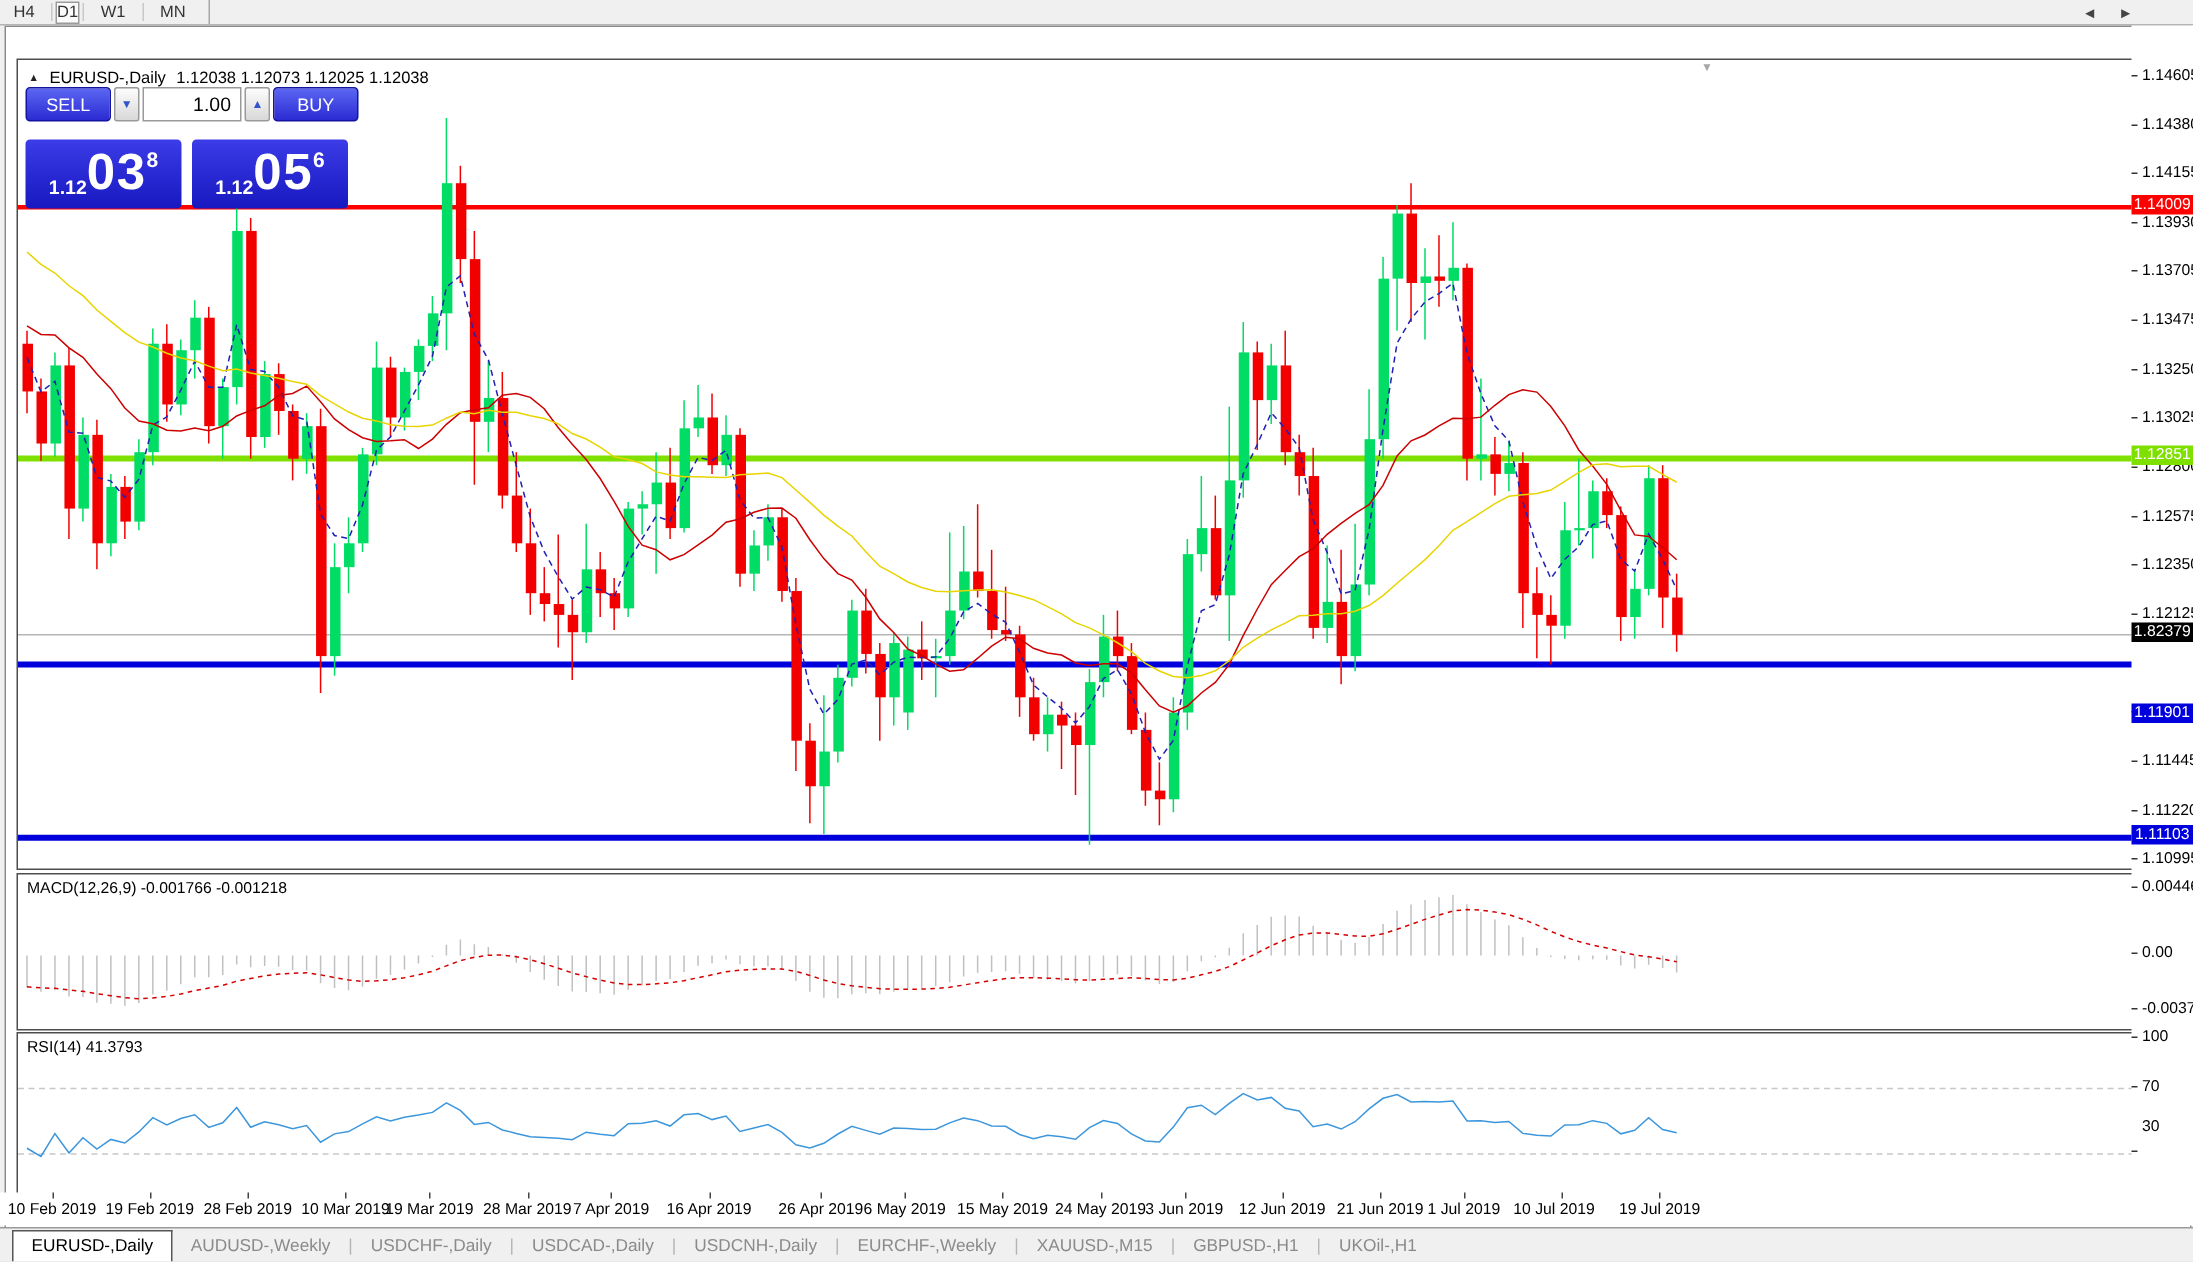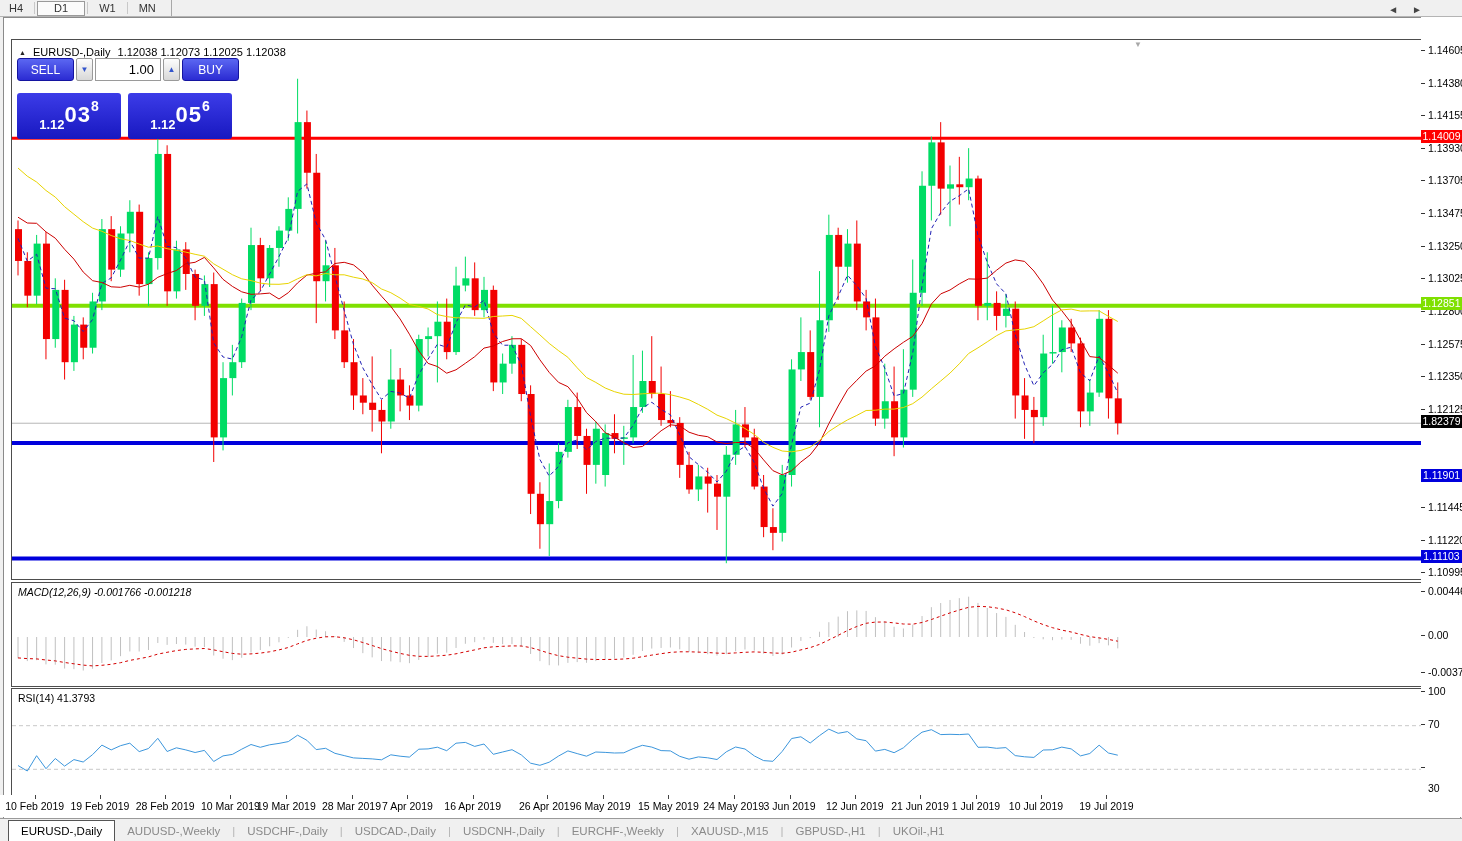--- a/index.html
+++ b/index.html
@@ -2,30 +2,30 @@
 <html><head>
 <meta charset="utf-8">
 <style>
   html,body{margin:0;padding:0;background:#d8d8d8;}
   .app{position:relative;width:1462px;height:841px;background:#f0f0f0;overflow:hidden;
        font-family:"Liberation Sans",sans-serif;-webkit-font-smoothing:none;}
   
   .topbar{position:absolute;left:0;top:0;width:1462px;height:16px;background:#f0f0f0;
           border-bottom:1px solid #b4b4b4;display:flex;align-items:center;font-size:11px;color:#333;}
   .tfbtn{padding:0 9px;height:15px;line-height:15px;cursor:default;}
-  .tfbtn.active{background:#fbfbfb;border:1px solid #9a9a9a;height:13px;line-height:13px;padding:0 16px;}
+  .tfbtn.active{background:#fbfbfb;border:1px solid #9a9a9a;height:13px;line-height:13px;padding:0 0;}
   .tfsep{width:1px;height:12px;background:#c8c8c8;margin:0 2px;}
   .tfsep.long{height:16px;background:#a8a8a8;margin-left:6px;}
   
   .chart-frame{position:absolute;left:3px;top:17px;width:1456px;height:800px;background:#ffffff;
                border:1px solid #8a8a8a;}
   .pane{position:absolute;background:#fff;border:1px solid #4d4d4d;}
   .pane svg{position:absolute;left:0;top:0;}
   #pricePane{left:7px;top:21px;width:1412px;height:539px;}
-  #macdPane{left:7px;top:564px;width:1412px;height:103px;font-style:italic;}
+  #macdPane{left:7px;top:564px;width:1412px;height:103px;}
   #rsiPane{left:7px;top:670px;width:1412px;height:124px;}
   .title-row{position:absolute;left:7px;top:6px;font-size:11px;color:#000;display:flex;gap:7px;align-items:center;}
   .title-row .tri{font-size:7px;color:#222;}
   .title-row .sym{font-weight:bold;font-weight:normal;}
   .ind-label{position:absolute;left:6px;top:3px;font-size:10.5px;color:#000;}
   .scroll-marker{position:absolute;left:1122px;top:0px;font-size:8px;color:#a8a8a8;}
   
   .axis-strip{position:absolute;left:1421px;top:17px;width:41px;height:780px;background:#fff;font-size:10.5px;color:#000;}
   .tickmark{position:absolute;left:0;width:4px;height:1px;background:#333;}
   .ticklabel{position:absolute;left:7px;white-space:nowrap;}
@@ -49,21 +49,21 @@
           font-family:"Liberation Sans",sans-serif;font-size:12px;
           background:linear-gradient(#5b67f2,#2b2bd2);padding:0;}
   .spin-btn{width:18px;height:23px;border:1px solid #9a9a9a;border-radius:2px;
             background:linear-gradient(#fdfdfd,#d8d8d8);color:#3355cc;font-size:8px;padding:0;}
   .vol-input{width:58px;height:21px;border:1px solid #9a9a9a;font-size:13px;text-align:right;
              padding:0 6px 0 0;font-family:"Liberation Sans",sans-serif;color:#000;}
   .tp-row2{display:flex;gap:7px;margin-top:2px;}
   .price-box{width:104px;height:45px;border-radius:3px;background:linear-gradient(#3c3ce8,#1818c0);
              color:#fff;display:flex;justify-content:center;align-items:flex-start;padding-top:1px;}
   .pb-base{font-size:13px;font-weight:bold;align-self:flex-end;padding-bottom:7px;}
-  .pb-big{font-size:22px;font-weight:bold;line-height:42px;letter-spacing:1px;}
+  .pb-big{font-size:34px;font-weight:bold;line-height:42px;letter-spacing:1px;}
   .pb-sup{font-size:14px;font-weight:bold;margin-top:4px;}
 </style>
 </head>
 <body>
 
 <div class="app">
 
   <div class="topbar" id="tfbar">
       <div class="tfbtn">H4</div>
       <div class="tfsep"></div>
@@ -541,21 +541,21 @@
       <div class="ticklabel" style="top: 568.002px;">0.004465</div>
       <div class="tickmark" style="top: 618px;"></div>
       <div class="ticklabel" style="top: 612px;">0.00</div>
       <div class="tickmark" style="top: 654.608px;"></div>
       <div class="ticklabel" style="top: 648.608px;">-0.003715</div>
       <div class="tickmark" style="top: 674px;"></div>
       <div class="ticklabel" style="top: 668px;">100</div>
       <div class="tickmark" style="top: 706.7px;"></div>
       <div class="ticklabel" style="top: 700.7px;">70</div>
       <div class="tickmark" style="top: 750.3px;"></div>
-      <div class="ticklabel" style="top: 765px;">30</div>
+      <div class="ticklabel" style="top: 728px;">30</div>
       <div class="tickmark" style="top: 783px;"></div>
       <div class="ticklabel" style="top: 777px;">0</div>
     </div>
   <div class="date-strip" id="dateStrip">
       <div class="datetick" style="left: 34.64px;"></div>
       <div class="datelabel" style="left: -3.36px;">10 Feb 2019</div>
       <div class="datetick" style="left: 99.88px;"></div>
       <div class="datelabel" style="left: 61.88px;">19 Feb 2019</div>
       <div class="datetick" style="left: 165.12px;"></div>
       <div class="datelabel" style="left: 127.12px;">28 Feb 2019</div>

